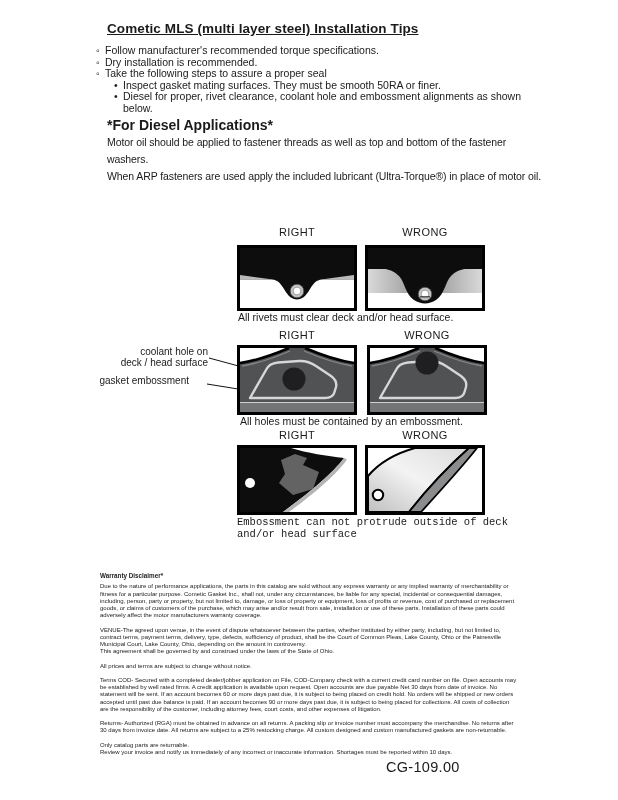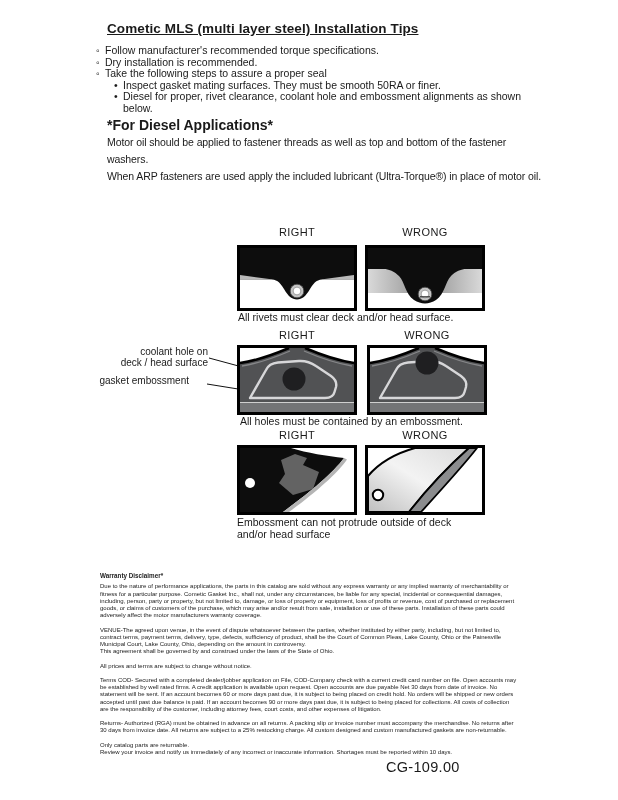--- a/index.html
+++ b/index.html
@@ -159,21 +159,21 @@
           <stop offset="1" stop-color="#dcdcdc"></stop>
       </linearGradient>
     </defs>
     <rect x="0" y="0" width="120" height="70" fill="#ffffff"></rect>
     <path d="M50,3 C32,8 14,18 3,31 L3,67 L44,67 C62,44 86,19 104,3 Z" fill="url(#bandGrad)" stroke="#000000" stroke-width="2"></path>
     <path d="M104,3 C86,19 62,44 44,67 L56,67 C76,45 98,21 112,3 Z" fill="#8b8c8e" stroke="#000000" stroke-width="1.8" stroke-linejoin="round"></path>
     <circle cx="13" cy="50" r="5.2" fill="#ffffff" stroke="#000000" stroke-width="2"></circle>
     <rect x="1.5" y="1.5" width="117" height="67" fill="none" stroke="#000000" stroke-width="3"></rect>
   </svg>
 
-  <div class="abs caption" style="left:237px;top:517px;">Embossment can not protrude outside of deck
+  <div class="abs caption" style="left:237px;top:517px;font-family:Liberation Mono, monospace;">Embossment can not protrude outside of deck
 and/or head surface</div>
 
   <div class="abs legal">
     <h4>Warranty Disclaimer*</h4>
     <p>Due to the nature of performance applications, the parts in this catalog are sold without any express warranty or any implied warranty of merchantability or
 fitness for a particular purpose.  Cometic Gasket Inc., shall not, under any circumstances, be liable for any special, incidental or consequential damages,
 including, person, party or property, but not limited to, damage, or loss of property or equipment, loss of profits or revenue, cost of purchased or replacement
 goods, or claims of customers of the purchase, which may arise and/or result from sale, installation or use of these parts.  Installation of these parts could
 adversely affect the motor manufacturers warranty coverage.</p>
     <p>VENUE-The agreed upon venue, in the event of dispute whatsoever between the parties, whether instituted by either party, including, but not limited to,

